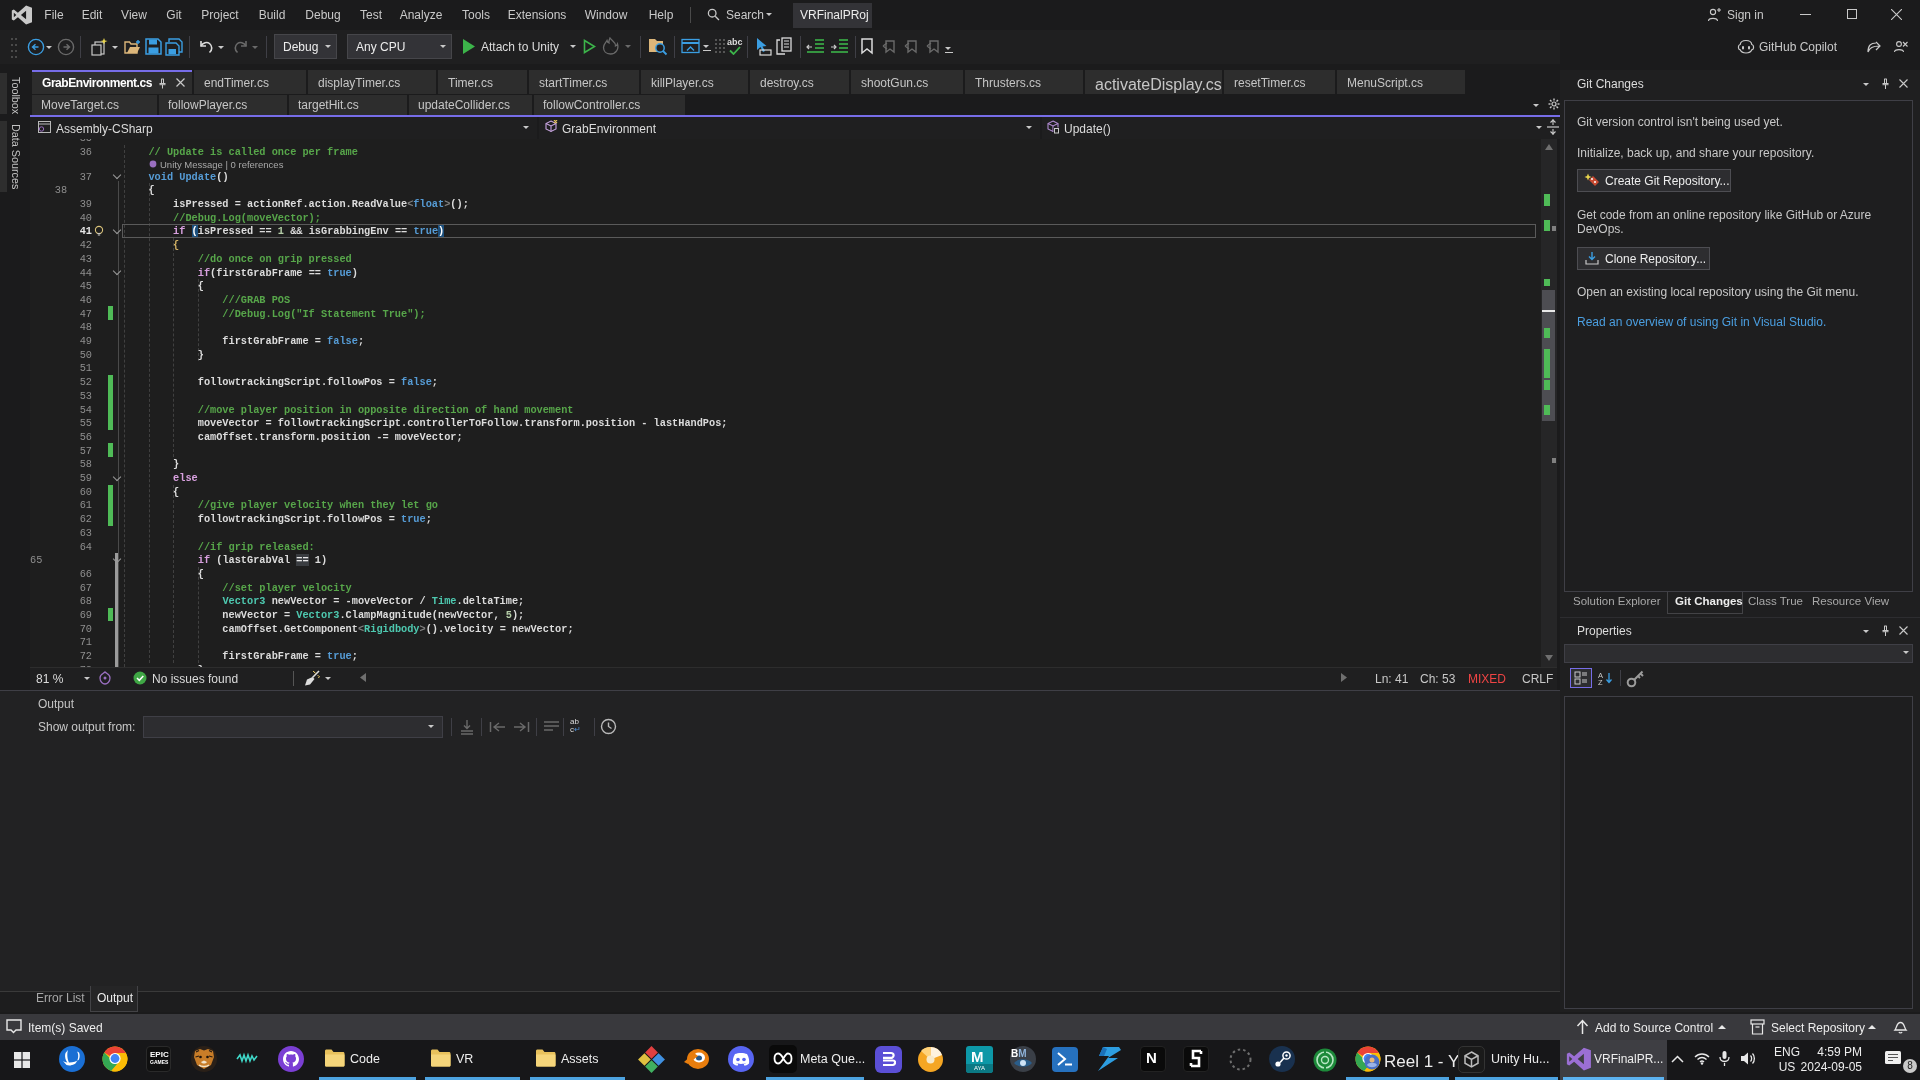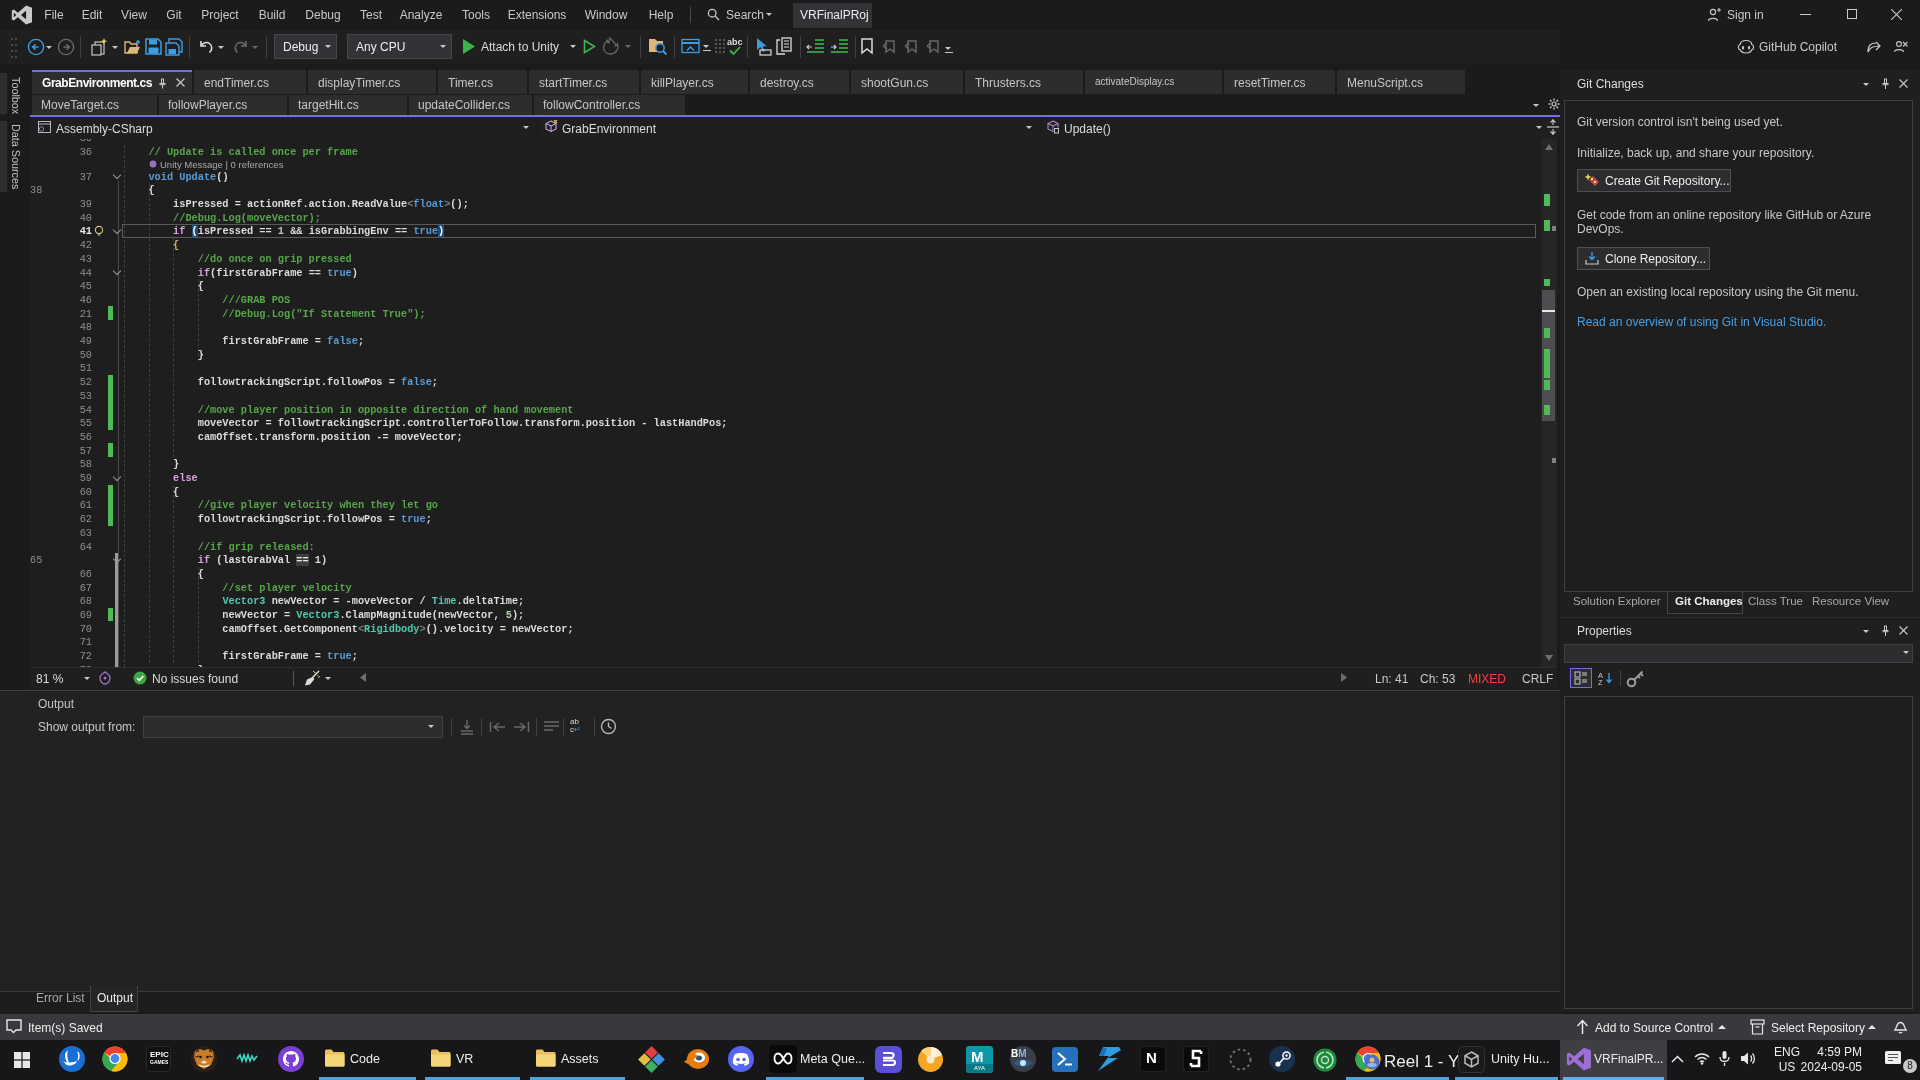--- a/index.html
+++ b/index.html
@@ -239,21 +239,21 @@
 <div class="abs" style="left:539px;top:76px;color:#c6c6c6;font-size:12px">startTimer.cs</div>
 <div class="abs" style="left:641px;top:70px;width:107px;height:24px;background:#2d2d2d"></div>
 <div class="abs" style="left:651px;top:76px;color:#c6c6c6;font-size:12px">killPlayer.cs</div>
 <div class="abs" style="left:750px;top:70px;width:99px;height:24px;background:#2d2d2d"></div>
 <div class="abs" style="left:760px;top:76px;color:#c6c6c6;font-size:12px">destroy.cs</div>
 <div class="abs" style="left:851px;top:70px;width:112px;height:24px;background:#2d2d2d"></div>
 <div class="abs" style="left:861px;top:76px;color:#c6c6c6;font-size:12px">shootGun.cs</div>
 <div class="abs" style="left:965px;top:70px;width:118px;height:24px;background:#2d2d2d"></div>
 <div class="abs" style="left:975px;top:76px;color:#c6c6c6;font-size:12px">Thrusters.cs</div>
 <div class="abs" style="left:1085px;top:70px;width:137px;height:24px;background:#2d2d2d"></div>
-<div class="abs" style="left:1095px;top:76px;color:#c6c6c6;font-size:10px">activateDisplay.cs</div>
+<div class="abs" style="left:1095px;top:76px;color:#c6c6c6;font-size:16px">activateDisplay.cs</div>
 <div class="abs" style="left:1224px;top:70px;width:111px;height:24px;background:#2d2d2d"></div>
 <div class="abs" style="left:1234px;top:76px;color:#c6c6c6;font-size:12px">resetTimer.cs</div>
 <div class="abs" style="left:1337px;top:70px;width:128px;height:24px;background:#2d2d2d"></div>
 <div class="abs" style="left:1347px;top:76px;color:#c6c6c6;font-size:12px">MenuScript.cs</div>
 <div class="abs" style="left:32px;top:95px;width:125px;height:20px;background:#2d2d2d"></div>
 <div class="abs" style="left:41px;top:98px;color:#c6c6c6;font-size:12px">MoveTarget.cs</div>
 <div class="abs" style="left:159px;top:95px;width:128px;height:20px;background:#2d2d2d"></div>
 <div class="abs" style="left:168px;top:98px;color:#c6c6c6;font-size:12px">followPlayer.cs</div>
 <div class="abs" style="left:289px;top:95px;width:118px;height:20px;background:#2d2d2d"></div>
 <div class="abs" style="left:298px;top:98px;color:#c6c6c6;font-size:12px">targetHit.cs</div>
@@ -324,30 +324,30 @@
 <div class="chev" style="left:84px;top:129.3px"></div>
 <div class="chev" style="left:84px;top:334.8px"></div>
 <div class="chev" style="left:84px;top:417.0px"></div>
 <svg class="abs" style="left:63px;top:86.2px" width="12" height="12" viewBox="0 0 12 12">
       <circle cx="6" cy="5" r="3.6" fill="none" stroke="#d9c27a" stroke-width="1.1"></circle>
       <path d="M4.5 8.5 L7.5 8.5 M4.8 10 L7.2 10" stroke="#c9c9c9" stroke-width="1"></path>
     </svg>
 <div class="mono abs" style="left:0;top:-6.8px;width:62px;text-align:right;color:#8f8f8f;font-weight:normal">35</div>
 <div class="mono abs" style="left:0;top:6.9px;width:62px;text-align:right;color:#8f8f8f;font-weight:normal">36</div>
 <div class="mono abs" style="left:0;top:31.6px;width:62px;text-align:right;color:#8f8f8f;font-weight:normal">37</div>
-<div class="mono abs" style="left:0;top:45.3px;width:62px;text-align:left;color:#8f8f8f;font-weight:normal">38</div>
+<div class="mono abs" style="left:0;top:45.3px;width:62px;text-align:center;color:#8f8f8f;font-weight:normal">38</div>
 <div class="mono abs" style="left:0;top:59.0px;width:62px;text-align:right;color:#8f8f8f;font-weight:normal">39</div>
 <div class="mono abs" style="left:0;top:72.7px;width:62px;text-align:right;color:#8f8f8f;font-weight:normal">40</div>
 <div class="mono abs" style="left:0;top:86.4px;width:62px;text-align:right;color:#e8e8e8;font-weight:bold">41</div>
 <div class="mono abs" style="left:0;top:100.1px;width:62px;text-align:right;color:#8f8f8f;font-weight:normal">42</div>
 <div class="mono abs" style="left:0;top:113.8px;width:62px;text-align:right;color:#8f8f8f;font-weight:normal">43</div>
 <div class="mono abs" style="left:0;top:127.5px;width:62px;text-align:right;color:#8f8f8f;font-weight:normal">44</div>
 <div class="mono abs" style="left:0;top:141.2px;width:62px;text-align:right;color:#8f8f8f;font-weight:normal">45</div>
 <div class="mono abs" style="left:0;top:154.9px;width:62px;text-align:right;color:#8f8f8f;font-weight:normal">46</div>
-<div class="mono abs" style="left:0;top:168.6px;width:62px;text-align:right;color:#8f8f8f;font-weight:normal">21</div>
+<div class="mono abs" style="left:0;top:168.6px;width:62px;text-align:right;color:#8f8f8f;font-weight:normal">47</div>
 <div class="mono abs" style="left:0;top:182.3px;width:62px;text-align:right;color:#8f8f8f;font-weight:normal">48</div>
 <div class="mono abs" style="left:0;top:196.0px;width:62px;text-align:right;color:#8f8f8f;font-weight:normal">49</div>
 <div class="mono abs" style="left:0;top:209.7px;width:62px;text-align:right;color:#8f8f8f;font-weight:normal">50</div>
 <div class="mono abs" style="left:0;top:223.4px;width:62px;text-align:right;color:#8f8f8f;font-weight:normal">51</div>
 <div class="mono abs" style="left:0;top:237.1px;width:62px;text-align:right;color:#8f8f8f;font-weight:normal">52</div>
 <div class="mono abs" style="left:0;top:250.8px;width:62px;text-align:right;color:#8f8f8f;font-weight:normal">53</div>
 <div class="mono abs" style="left:0;top:264.5px;width:62px;text-align:right;color:#8f8f8f;font-weight:normal">54</div>
 <div class="mono abs" style="left:0;top:278.2px;width:62px;text-align:right;color:#8f8f8f;font-weight:normal">55</div>
 <div class="mono abs" style="left:0;top:291.9px;width:62px;text-align:right;color:#8f8f8f;font-weight:normal">56</div>
 <div class="mono abs" style="left:0;top:305.6px;width:62px;text-align:right;color:#8f8f8f;font-weight:normal">57</div>

